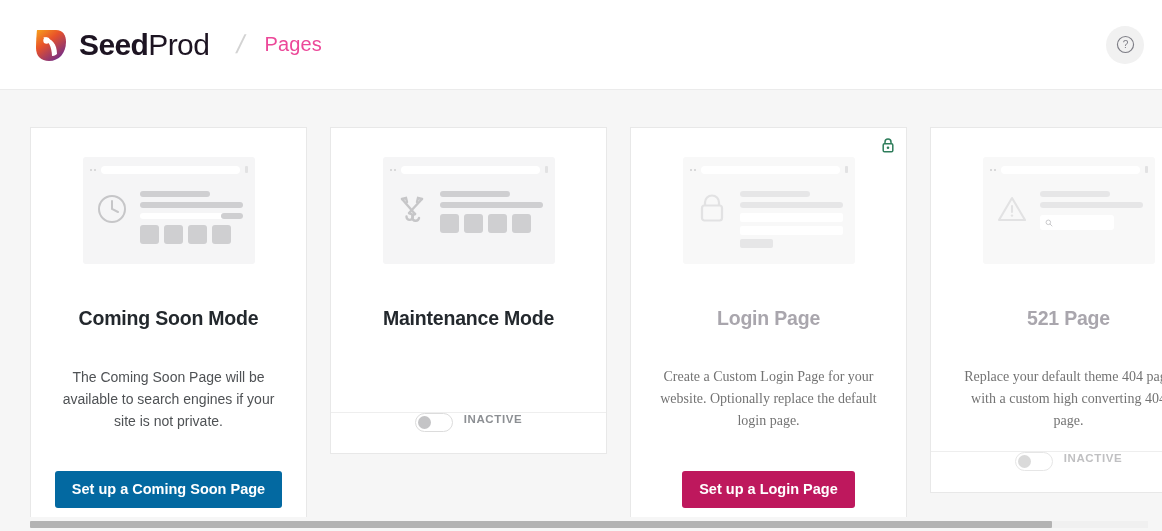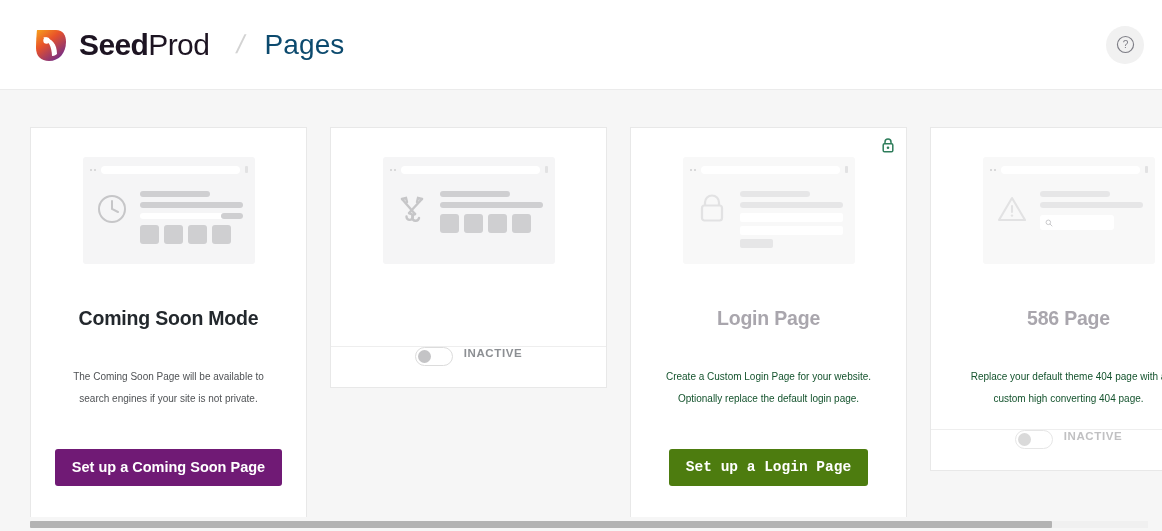--- a/index.html
+++ b/index.html
@@ -44,22 +44,22 @@
   .breadcrumb-sep {
     margin: 0 20px 0 28px;
     color: #d3d3d3;
     font-size: 26px;
     font-weight: 300;
     transform: skewX(-12deg);
     display: inline-block;
   }
 
   .page-title {
-    font-size: 28px;
-    color: #0c4a6e;
+    font-size: 20px;
+    color: #ec4899;
     font-weight: 400;
     letter-spacing: 0.1px;
   }
 
   .help-btn {
     position: absolute;
     right: 18px;
     top: 50%;
     transform: translateY(-50%);
     width: 38px;
@@ -176,47 +176,47 @@
     color: #23282d;
     margin-top: 24px;
     letter-spacing: -0.2px;
   }
   .card.disabled .card-title { color: #a9a6ad; }
 
   .card-desc {
     margin-top: 17px;
     width: 222px;
     text-align: center;
-    font-size: 10px;
+    font-size: 14px;
     line-height: 22px;
     color: #4f5255;
   }
-  .card.disabled .card-desc { color: #14532d; }
+  .card.disabled .card-desc { color: #737373; font-family: Liberation Serif, serif; }
 
   .card-actions {
     margin-top: 20px;
     margin-bottom: 24px;
     display: flex;
     gap: 10px;
     justify-content: center;
   }
 
   .btn {
     font-family: "Liberation Sans", sans-serif;
     font-size: 14.5px;
     font-weight: 700;
     border: none;
     border-radius: 3px;
     padding: 11px 17px;
     cursor: pointer;
     line-height: 1;
     white-space: nowrap;
   }
-  .btn-primary { background: #701a75; color: #ffffff; }
-  .btn-primary.faded { background: #4d7c0f; color: #ffffff; cursor: default; font-family: Liberation Mono, monospace; }
+  .btn-primary { background: #0369a1; color: #ffffff; }
+  .btn-primary.faded { background: #be185d; color: #ffffff; cursor: default; }
   .btn-secondary { background: #eceef0; color: #53565a; font-weight: 400; }
 
   .card-footer {
     width: 100%;
     border-top: 1px solid #eeeeee;
     height: 41px;
     display: flex;
     align-items: flex-start;
     justify-content: center;
     gap: 11px;
@@ -375,20 +375,21 @@
             <div class="squares">
               <span class="sq"></span>
               <span class="sq"></span>
               <span class="sq"></span>
               <span class="sq"></span>
             </div>
           </div>
         </div>
       </div>
 
+      <div class="card-title">Maintenance Mode</div>
 
       <div class="card-actions">
       </div>
 
       <div class="card-footer">
         <span class="toggle"></span>
         <span class="toggle-label">INACTIVE</span>
       </div>
     </div>
 
@@ -454,21 +455,21 @@
             <div class="search-box">
               <svg width="8" height="8" viewBox="0 0 12 12">
                 <circle cx="5" cy="5" r="3.4" fill="none" stroke="#c6c6c8" stroke-width="1.4"></circle>
                 <path d="M7.6 7.6 L10.5 10.5" stroke="#c6c6c8" stroke-width="1.4" stroke-linecap="round"></path>
               </svg>
             </div>
           </div>
         </div>
       </div>
 
-      <div class="card-title">586 Page</div>
+      <div class="card-title">521 Page</div>
       <div class="card-desc">Replace your default theme 404 page with a custom high converting 404 page.</div>
 
 
       <div class="card-footer">
         <span class="toggle"></span>
         <span class="toggle-label">INACTIVE</span>
       </div>
     </div>
 
   </div>

